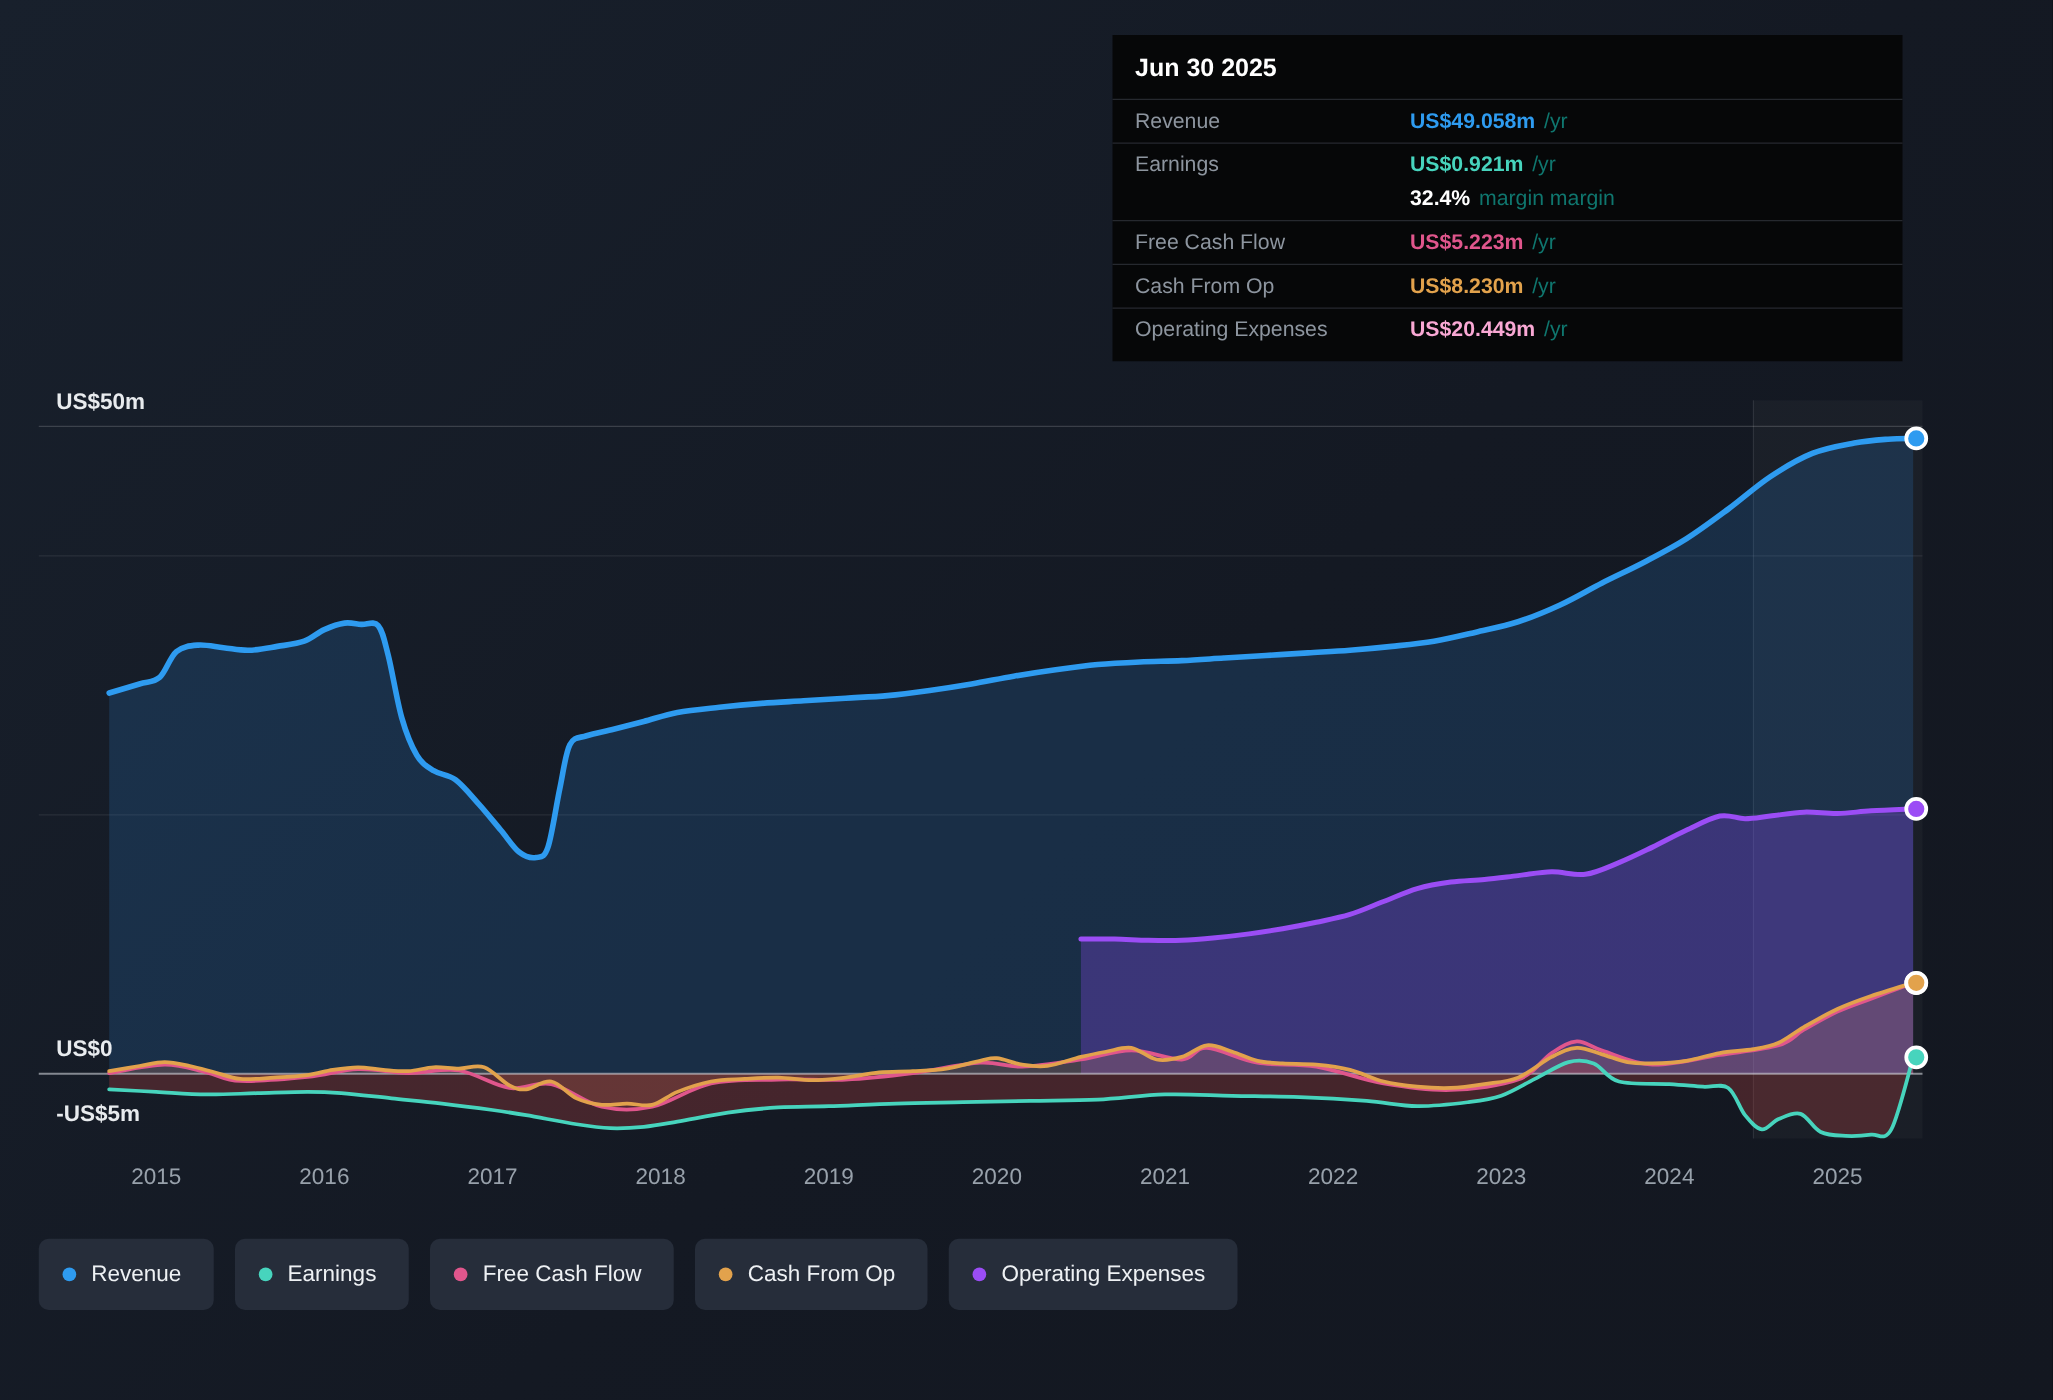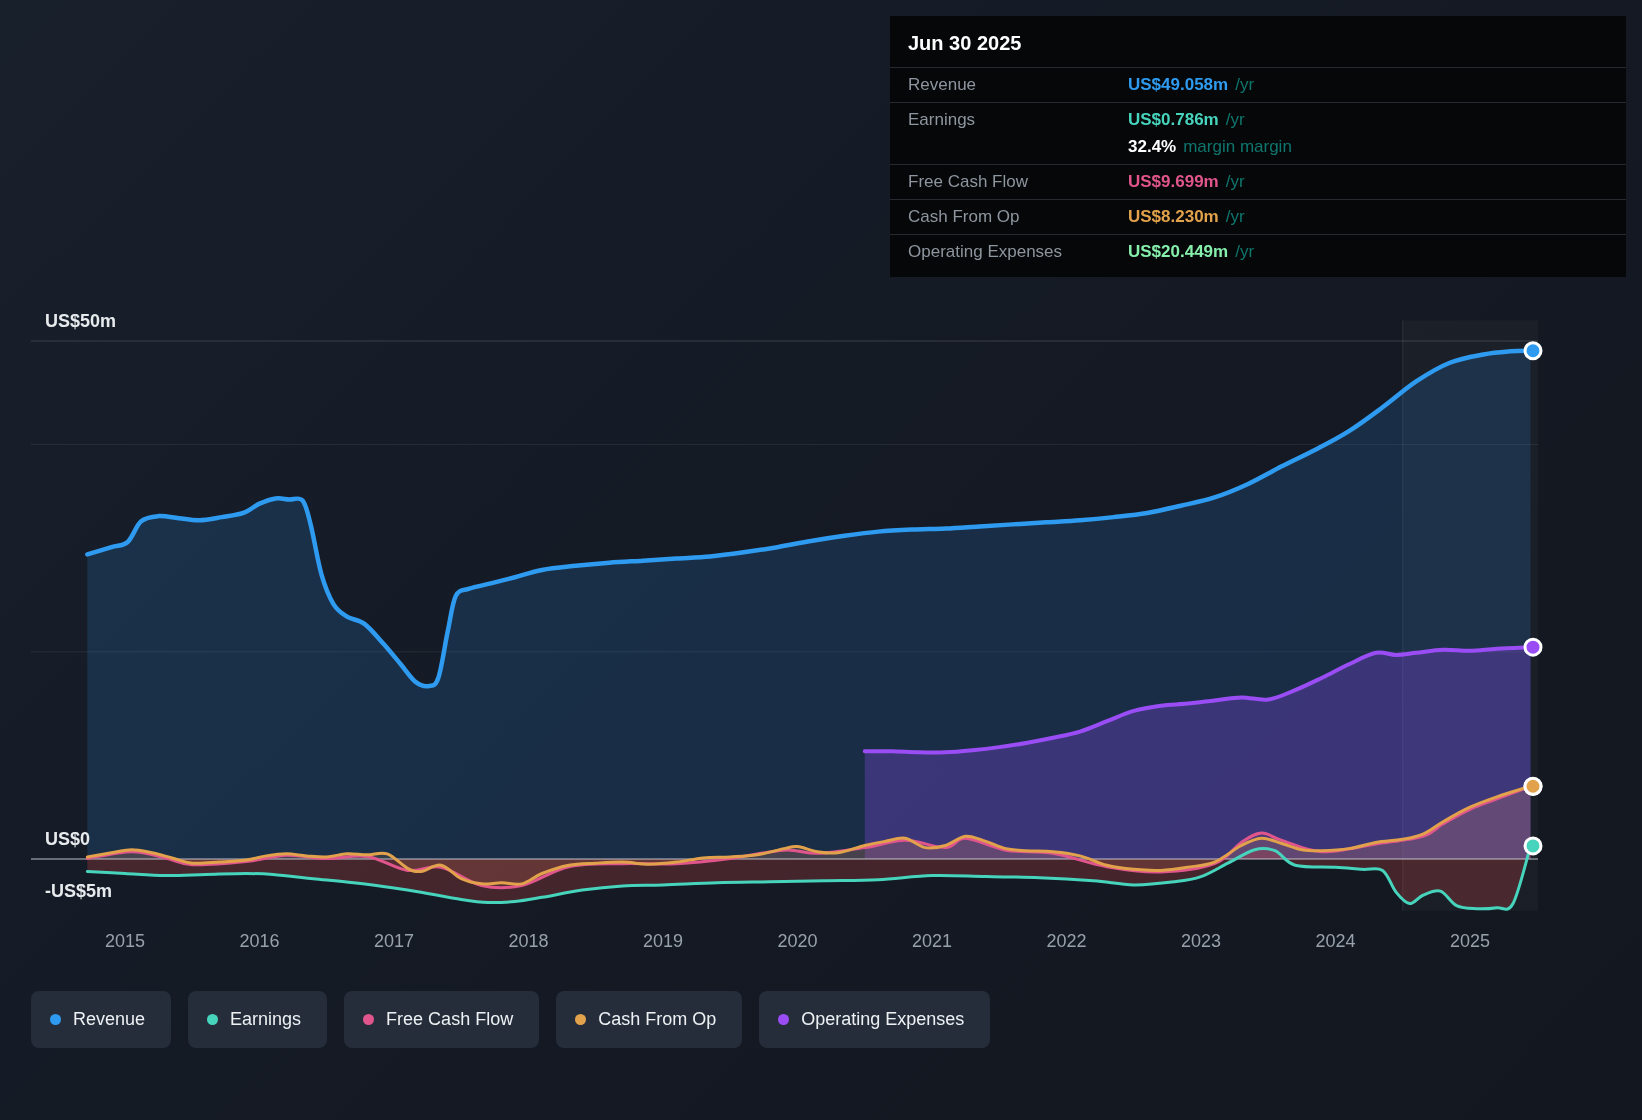--- a/index.html
+++ b/index.html
@@ -3,21 +3,21 @@
 <meta charset="utf-8">
 <style>
   *{margin:0;padding:0;box-sizing:border-box}
   html,body{background:#0e1219}
   #screen{position:relative;width:1642px;height:1120px;overflow:hidden;
     background:linear-gradient(135deg,#18202c 0%,#141923 55%,#131720 100%);
     font-family:"Liberation Sans",sans-serif;}
   svg text{font-family:"Liberation Sans",sans-serif}
 
   
-  .tooltip{position:absolute;left:890px;top:16px;width:736px;background:#060708;z-index:5;padding-bottom:8px}
+  .tooltip{position:absolute;left:890px;top:28px;width:632px;background:#060708;z-index:5;padding-bottom:8px}
   .tooltip-title{font-size:20px;font-weight:700;color:#ffffff;padding:16px 18px 12px}
   .trow{display:grid;grid-template-columns:220px 1fr;align-items:baseline;padding:7px 18px;border-top:1px solid #26292f;font-size:17px}
   .trow.nosep{border-top:none;padding-top:0}
   .tlabel{color:#8d959f}
   .tvalue{font-weight:700}
   .tsuffix{color:#0f766e;font-weight:400;margin-left:7px}
 
   
   #chart-svg{position:absolute;left:0;top:300px}
 
@@ -34,37 +34,37 @@
 
   <div class="tooltip">
     <div class="tooltip-title">Jun 30 2025</div>
     <div id="tooltip-rows">
         <div class="trow">
           <span class="tlabel">Revenue</span>
           <span><span class="tvalue" style="color: rgb(46, 155, 240);">US$49.058m</span><span class="tsuffix">/yr</span></span>
         </div>
         <div class="trow">
           <span class="tlabel">Earnings</span>
-          <span><span class="tvalue" style="color: rgb(71, 212, 189);">US$0.786m</span><span class="tsuffix">/yr</span></span>
+          <span><span class="tvalue" style="color: rgb(71, 212, 189);">US$0.921m</span><span class="tsuffix">/yr</span></span>
         </div>
         <div class="trow nosep">
           <span class="tlabel"></span>
           <span><span class="tvalue" style="color: rgb(255, 255, 255);">32.4%</span><span class="tsuffix">margin margin</span></span>
         </div>
         <div class="trow">
           <span class="tlabel">Free Cash Flow</span>
-          <span><span class="tvalue" style="color: rgb(224, 86, 140);">US$9.699m</span><span class="tsuffix">/yr</span></span>
+          <span><span class="tvalue" style="color: rgb(224, 86, 140);">US$5.223m</span><span class="tsuffix">/yr</span></span>
         </div>
         <div class="trow">
           <span class="tlabel">Cash From Op</span>
           <span><span class="tvalue" style="color: rgb(226, 162, 76);">US$8.230m</span><span class="tsuffix">/yr</span></span>
         </div>
         <div class="trow">
           <span class="tlabel">Operating Expenses</span>
-          <span><span class="tvalue" style="color: #86efac;">US$20.449m</span><span class="tsuffix">/yr</span></span>
+          <span><span class="tvalue" style="color: #f9a8d4;">US$20.449m</span><span class="tsuffix">/yr</span></span>
         </div>
       </div>
   </div>
 
   <svg id="chart-svg" width="1642" height="680" viewBox="0 0 1642 680">
       <line x1="31" x2="1538" y1="41" y2="41" stroke="rgba(255,255,255,0.16)" stroke-width="1"></line>
       <line x1="31" x2="1538" y1="144.60000000000002" y2="144.60000000000002" stroke="rgba(255,255,255,0.08)" stroke-width="1"></line>
       <line x1="31" x2="1538" y1="351.8" y2="351.8" stroke="rgba(255,255,255,0.08)" stroke-width="1"></line>
       <rect x="1402.75" y="20.279999999999973" width="135.25" height="590.52" fill="rgba(255,255,255,0.03)"></rect>
       <line x1="1402.75" x2="1402.75" y1="20.279999999999973" y2="610.8" stroke="rgba(255,255,255,0.10)"></line>

